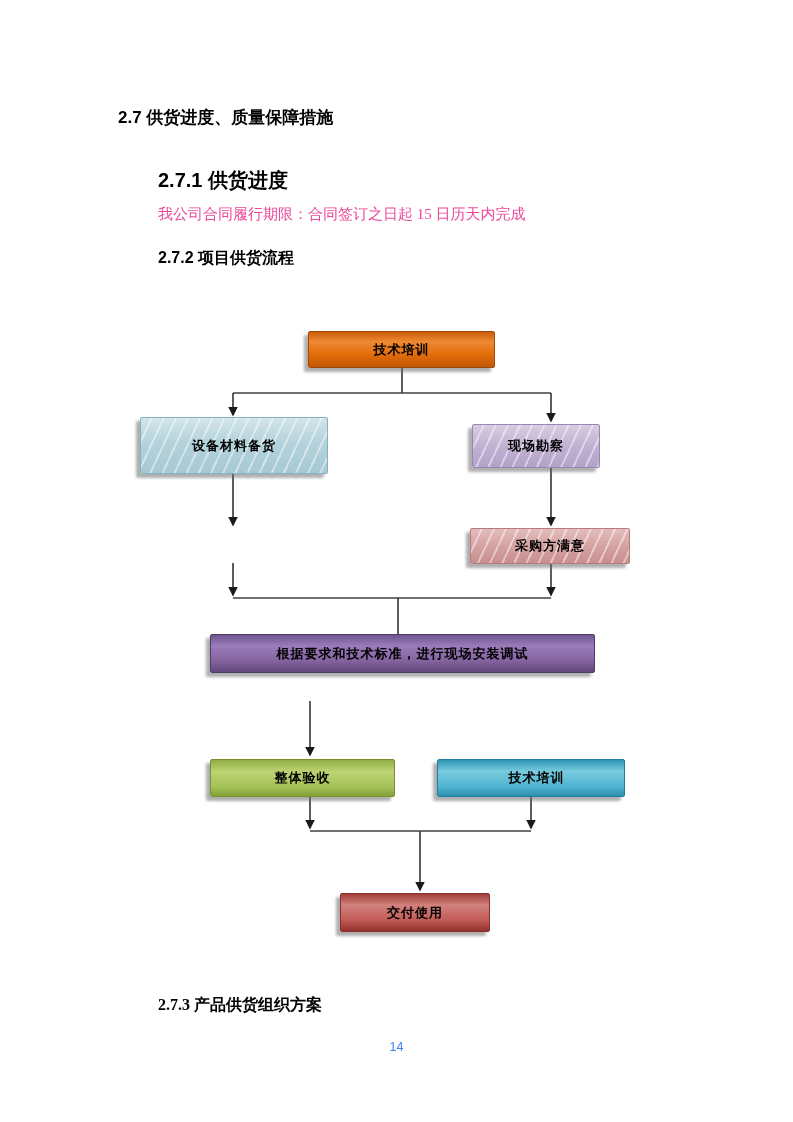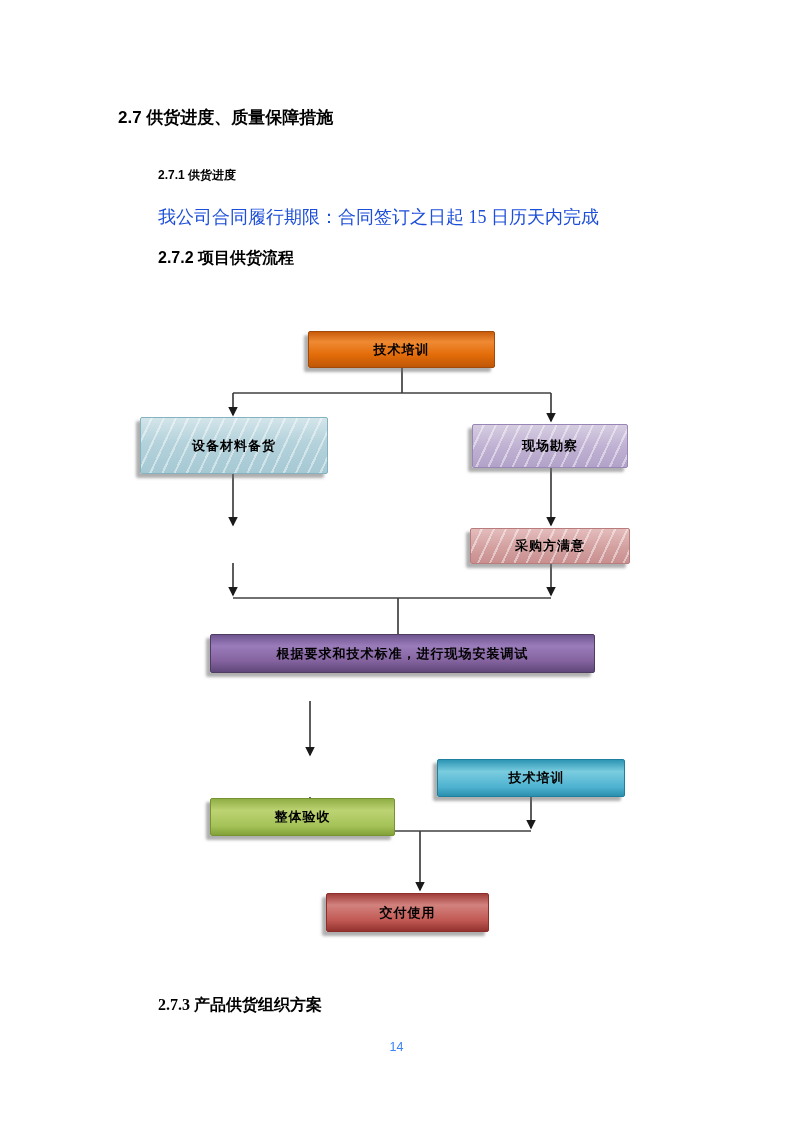--- a/index.html
+++ b/index.html
@@ -18,30 +18,30 @@
     color: #000000;
   }
   .heading {
     position: absolute;
     font-weight: bold;
     color: #000000;
     white-space: nowrap;
     font-family: "Liberation Sans", sans-serif;
   }
   .h-section { left: 118px; top: 102px; font-size: 17px; }
-  .h-sub1    { left: 158px; top: 163px; font-size: 12px; }
+  .h-sub1    { left: 158px; top: 163px; font-size: 20px; }
   .h-sub2    { left: 158px; top: 244px; font-size: 16px; }
   .h-sub3    { left: 158px; top: 991px; font-size: 16px; font-family: Liberation Serif, serif; }
   .body-text {
     position: absolute;
     left: 158px; top: 201px;
-    font-size: 18px;
+    font-size: 15px;
     font-family: "Liberation Serif", serif;
     white-space: nowrap;
-    color: #1d4ed8;
+    color: #ec4899;
   }
   .page-number {
     position: absolute;
     left: 0; right: 0;
     top: 1036px;
     text-align: center;
     font-size: 12.5px;
     font-family: "Liberation Sans", sans-serif;
     color: #3b82f6;
   }
@@ -85,52 +85,52 @@
     left: 308px; top: 327px; width: 187px; height: 37px;
     background: linear-gradient(180deg,#c85c0c 0%,#ef8a33 28%,#e36c09 65%,#bf5708 100%);
     border-color: #a14a0a;
   }
   #node-equipment {
     left: 140px; top: 413px; width: 188px; height: 57px;
     background: linear-gradient(180deg,#d3e5ea 0%,#b4d2db 45%,#a5c9d4 100%);
     border-color: #85b2bf;
   }
   #node-survey {
-    left: 472px; top: 420px; width: 156px; height: 44px;
+    left: 472px; top: 420px; width: 128px; height: 44px;
     background: linear-gradient(180deg,#d6cde1 0%,#c0b2d3 50%,#b2a2c9 100%);
     border-color: #9886b6;
   }
   #node-inspect {
     left: 140px; top: 524px; width: 190px; height: 35px;
     background: linear-gradient(180deg,#e0eacb 0%,#cdddab 55%,#c1d49b 100%);
     border-color: #a3bf77;
   }
   #node-satisfied {
     left: 470px; top: 524px; width: 160px; height: 36px;
     background: linear-gradient(180deg,#e4bcbc 0%,#d3a0a0 55%,#c98f8f 100%);
     border-color: #b97c7c;
   }
   #node-install {
     left: 210px; top: 630px; width: 385px; height: 39px;
     background: linear-gradient(180deg,#6f5590 0%,#9a7cba 30%,#84639f 70%,#5f4779 100%);
     border-color: #4f3c63;
   }
   #node-accept {
-    left: 210px; top: 794px; width: 185px; height: 38px;
+    left: 210px; top: 755px; width: 185px; height: 38px;
     background: linear-gradient(180deg,#8fae45 0%,#bdd373 32%,#a4c257 75%,#82a138 100%);
     border-color: #76932f;
   }
   #node-training {
     left: 437px; top: 755px; width: 188px; height: 38px;
     background: linear-gradient(180deg,#2d95b4 0%,#7accdf 32%,#4eb2d0 75%,#2b90ae 100%);
     border-color: #1f7f9e;
     padding-left: 11px;
   }
   #node-deliver {
-    left: 326px; top: 889px; width: 163px; height: 39px;
+    left: 340px; top: 889px; width: 150px; height: 39px;
     background: linear-gradient(180deg,#a03e3a 0%,#d2827e 30%,#c25a55 70%,#93332f 100%);
     border-color: #8c2f2b;
   }
 </style>
 </head>
 <body>
 
 <div class="page">
 
   <div class="heading h-section">2.7 供货进度、质量保障措施</div>

